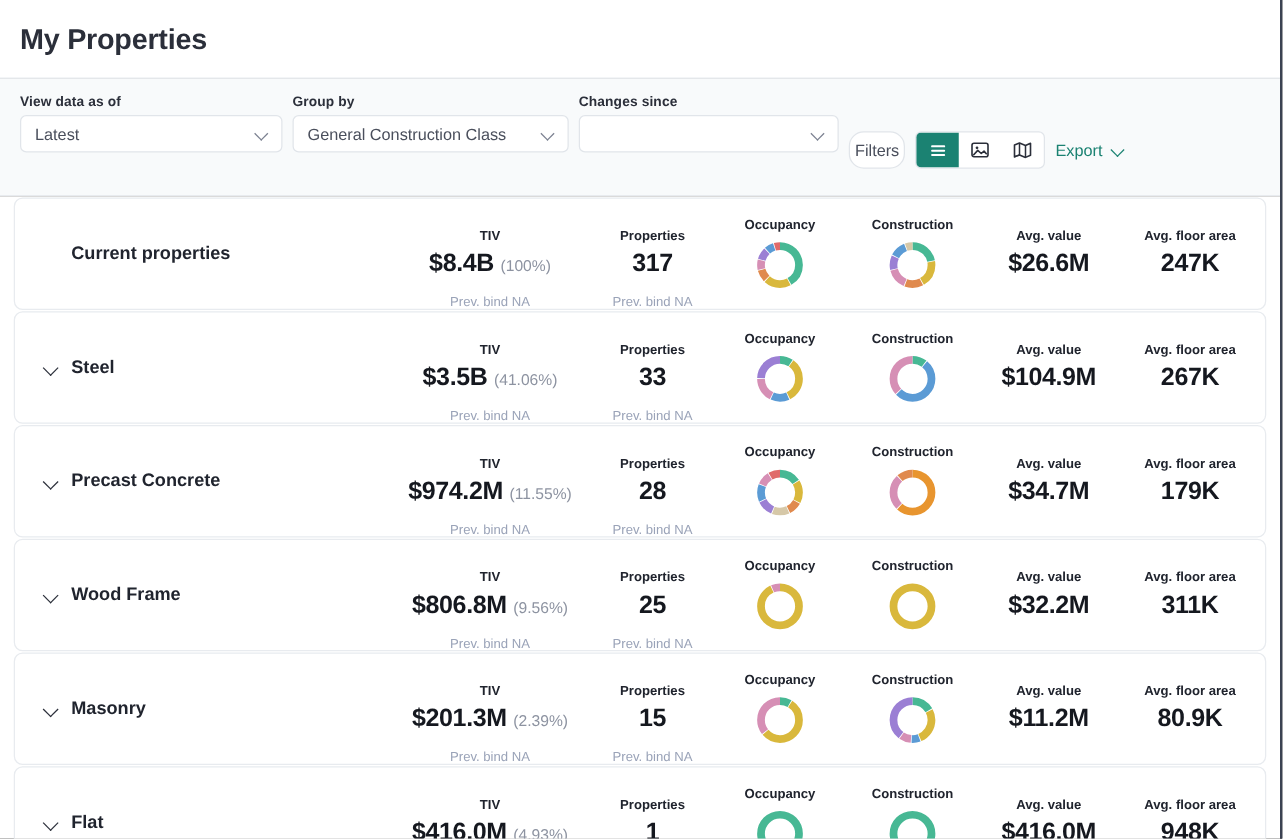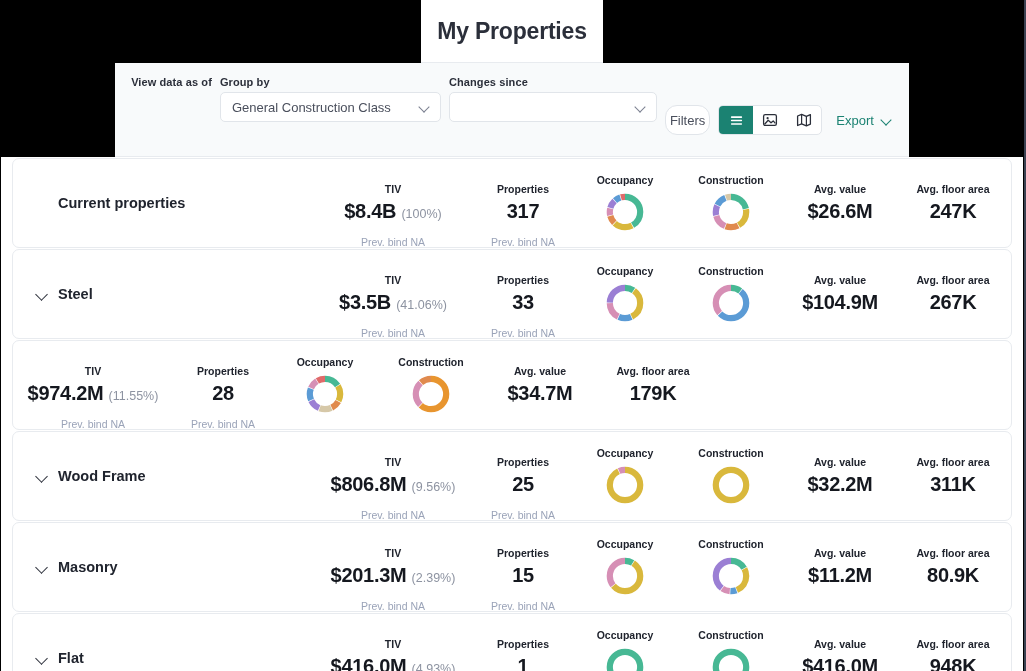--- a/index.html
+++ b/index.html
@@ -8,21 +8,20 @@
     background: #ffffff;
     font-family: "Liberation Sans", sans-serif;
     overflow: hidden;
   }
   .app {
     width: 1026px; height: 671px;
     position: relative;
     background: #000000;
     display: flex; flex-direction: column;
     border-right: 2px solid #3b4252;
-    align-items: center;
   }
 
   
   .page-header {
     height: 63px;
     flex: 0 0 63px;
     display: flex; align-items: center;
     padding: 0 16px;
     background: #ffffff;
     border-bottom: 1px solid #e8ebef;
@@ -114,21 +113,20 @@
     width: 34px; height: 28px;
     display: flex; align-items: center; justify-content: center;
     cursor: pointer;
     background: transparent;
   }
   .viewbtn.active { background: #1b8272; }
   .viewbtn svg { display: block; }
   .export {
     display: flex; align-items: center;
     height: 30px;
-    margin-left: 6px;
     font-size: 13px;
     color: #1b8272;
     cursor: pointer;
     white-space: nowrap;
   }
   .export .chev::before {
     border-right-color: #1b8272;
     border-bottom-color: #1b8272;
   }
 
@@ -232,20 +230,24 @@
 <div class="app">
 
   <div class="page-header">
     <div class="page-title">My Properties</div>
   </div>
 
   <div class="toolbar">
 
     <div class="field">
       <div class="field-label">View data as of</div>
+      <div class="select sel-view">
+        <span>Latest</span>
+        <span class="chev"></span>
+      </div>
     </div>
 
     <div class="field">
       <div class="field-label">Group by</div>
       <div class="select sel-group">
         <span>General Construction Class</span>
         <span class="chev"></span>
       </div>
     </div>
 
@@ -375,20 +377,24 @@
         <div class="metric m-val">
           <div class="m-head">Avg. value</div>
           <div class="m-value">$104.9M</div>
         </div>
         <div class="metric m-area">
           <div class="m-head">Avg. floor area</div>
           <div class="m-value">267K</div>
         </div>
       </div>
       <div class="row">
+        <div class="row-name">
+          <span class="row-caret"></span>
+          <span class="row-label">Precast Concrete</span>
+        </div>
         <div class="metric m-tiv">
           <div class="m-head">TIV</div>
           <div class="m-value">$974.2M <span class="pct">(11.55%)</span></div>
           <div class="m-sub">Prev. bind NA</div>
         </div>
         <div class="metric m-props">
           <div class="m-head">Properties</div>
           <div class="m-value">28</div>
           <div class="m-sub">Prev. bind NA</div>
         </div>

